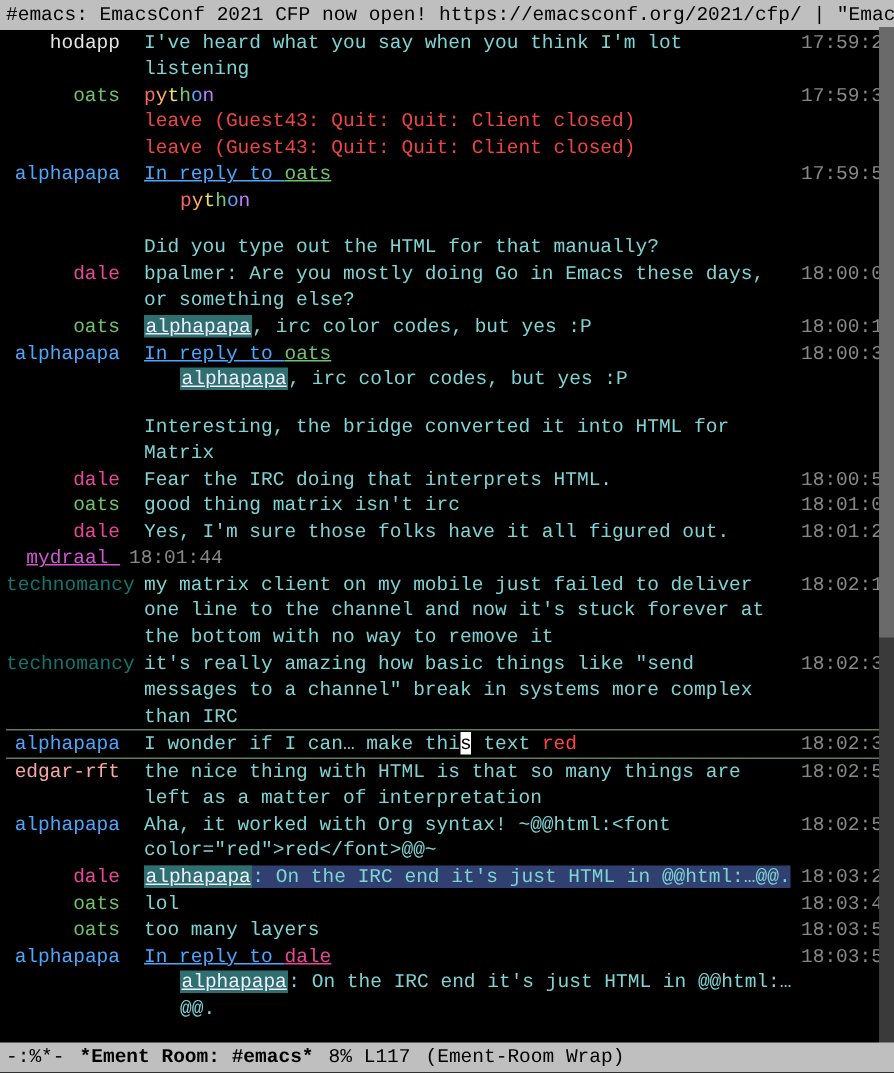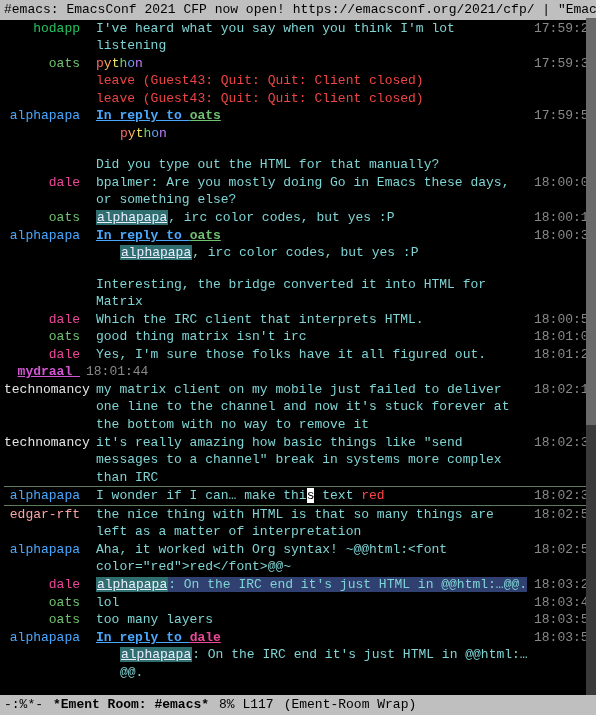--- a/index.html
+++ b/index.html
@@ -42,21 +42,21 @@
     margin-left: 10px;
   }
   .ts {
     width: 58px;
     text-align: right;
     flex-shrink: 0;
     color: #888888;
     font-size: 13px;
   }
   .gap-sm { height: 14px; }
-  .underline { text-decoration: underline; font-weight: bold; }
+  .underline { text-decoration: underline; }
   .hl-nick { background:#2f6f6f; color:#eeeeff; text-decoration: underline; padding:0 1px; }
   .hl-line { background:#304070; }
   .cursor-row { border-top:1px solid #5d7d5d; border-bottom:1px solid #5d7d5d; }
   .cursor-on { background:#ffffff; color:#000000; }
   .rainbow span:nth-child(1){color:#ff6666}
   .rainbow span:nth-child(2){color:#ffb060}
   .rainbow span:nth-child(3){color:#f0e060}
   .rainbow span:nth-child(4){color:#70d070}
   .rainbow span:nth-child(5){color:#60a0ff}
   .rainbow span:nth-child(6){color:#c080ff}
@@ -76,26 +76,26 @@
     top: 18px; right: 0; bottom: 18px;
     width: 10px;
     background: #3a3a3a;
   }
   .scrollbar .thumb {
     position:absolute; left:0; right:0;
     top:0; height:60%;
     background:#6a6a6a;
   }
   
-  .c-hodapp{color:#22c55e}
+  .c-hodapp{color:#e5e5e5}
   .c-oats{color:#6fc26f}
   .c-alphapapa{color:#4aa8ff}
   .c-dale{color:#ec4899}
   .c-mydraal{color:#d255d2}
-  .c-techno{color:#e5e5e5}
+  .c-techno{color:#0f766e}
   .c-edgar{color:#fca5a5}
   .c-cyan{color:#7fd4d4}
   .c-grey{color:#ef4444}
   .c-red{color:#ff4444}
 </style>
 </head>
 <body>
 
 <div class="titlebar">#emacs: EmacsConf 2021 CFP now open! https://emacsconf.org/2021/cfp/ | "Emacs is a co</div>
 
@@ -181,21 +181,21 @@
   <div class="gap-sm"></div>
 
   <div class="row">
     <div class="nick"></div>
     <div class="msg c-cyan">Interesting, the bridge converted it into HTML for Matrix</div>
     <div class="ts"></div>
   </div>
 
   <div class="row">
     <div class="nick c-dale">dale</div>
-    <div class="msg c-cyan">Which the IRC client that interprets HTML.</div>
+    <div class="msg c-cyan">Fear the IRC doing that interprets HTML.</div>
     <div class="ts">18:00:50</div>
   </div>
 
   <div class="row">
     <div class="nick c-oats">oats</div>
     <div class="msg c-cyan">good thing matrix isn't irc</div>
     <div class="ts">18:01:05</div>
   </div>
 
   <div class="row">

